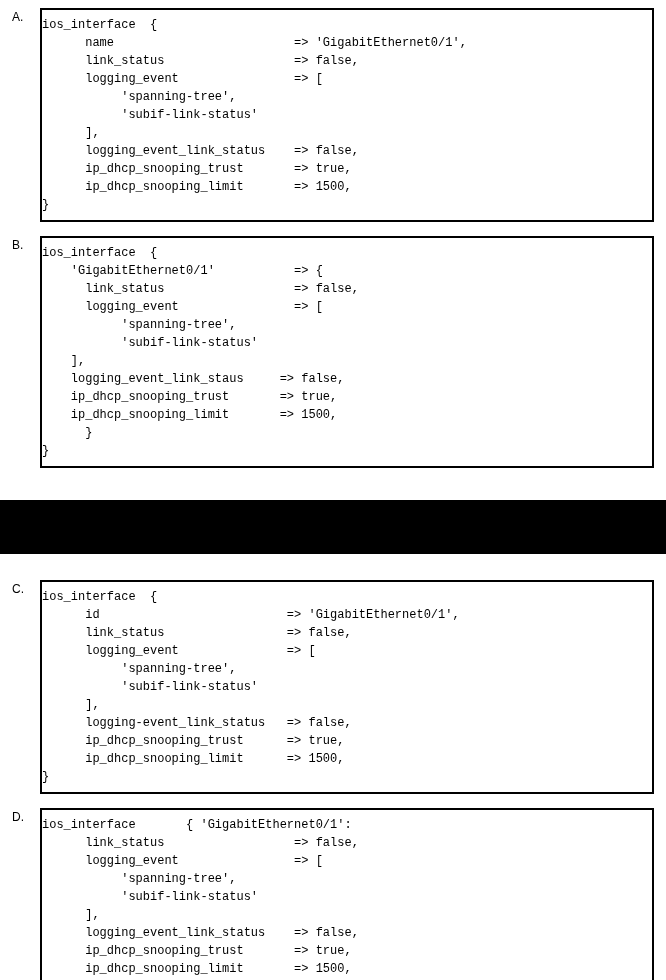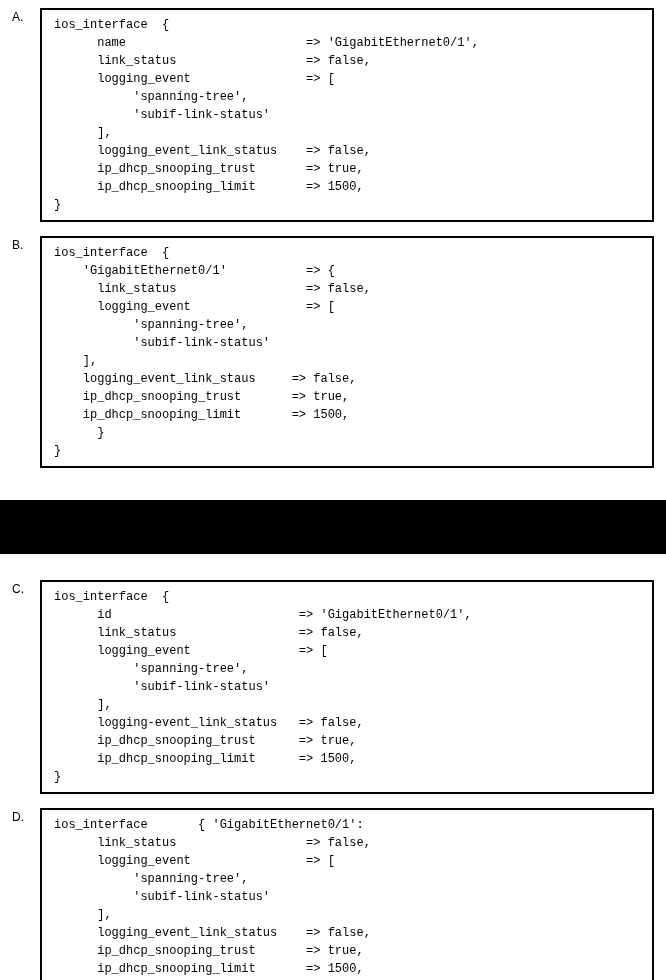--- a/index.html
+++ b/index.html
@@ -20,21 +20,21 @@
     }
     .option-label {
       font-family: Arial, Helvetica, sans-serif;
       font-size: 12px;
       width: 28px;
       flex: 0 0 28px;
       padding-top: 2px;
     }
     .code-box {
       border: 2px solid #000;
-      padding: 6px 10px 6px 12px;
+      padding: 6px 10px 6px 0;
       flex: 1;
       min-height: 40px;
     }
     .code-box pre {
       white-space: pre;
       font-family: "Courier New", Courier, monospace;
       font-size: 12px;
       line-height: 1.5;
     }
     .black-bar {

